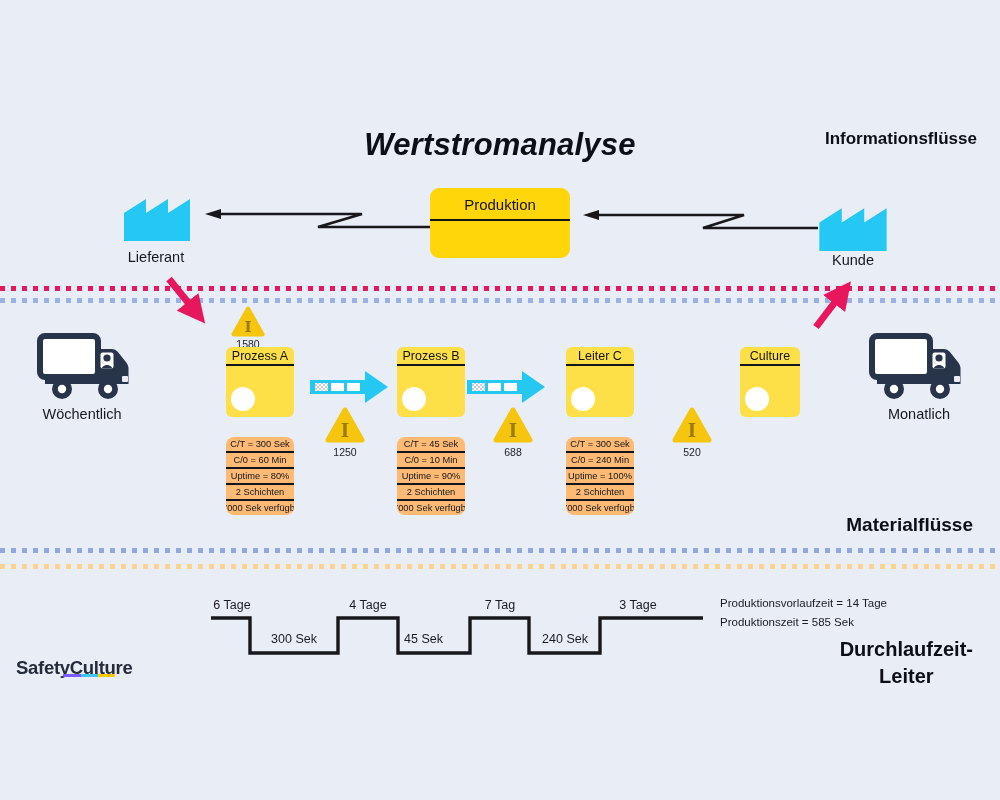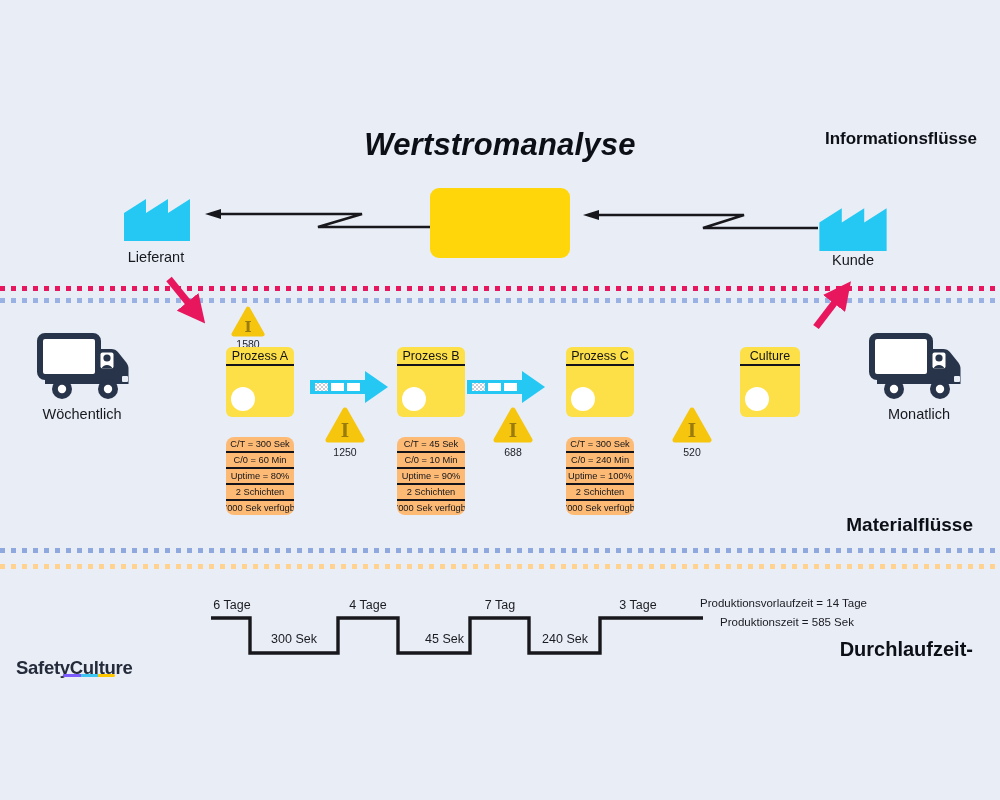--- a/index.html
+++ b/index.html
@@ -37,37 +37,39 @@
 </head>
 <body>
 
 <div class="canvas">
 
   <div class="abs title">Wertstromanalyse</div>
   <div class="abs section-label info-label">Informationsflüsse</div>
   <div class="abs section-label material-label">Materialflüsse</div>
   <div class="abs section-label leadtime-label">
     <div>Durchlaufzeit-</div>
+    <div>Leiter</div>
   </div>
 
   <div class="abs" style="left:124px;top:189px;width:66px;height:52px;">
     <svg width="66" height="52" viewBox="0 0 66 52">
         <path d="M0 52 L0 24 L22 10 L22 24 L44 10 L44 24 L66 10 L66 52 Z" fill="#25C8F2"></path>
       </svg>
   </div>
   <div class="abs icon-label" style="left:106px;top:249px;width:100px;">Lieferant</div>
 
   <div class="abs" style="left:818px;top:198px;width:70px;height:53px;">
     <svg width="70" height="53" viewBox="0 0 66 52">
         <path d="M0 52 L0 24 L22 10 L22 24 L44 10 L44 24 L66 10 L66 52 Z" fill="#25C8F2"></path>
       </svg>
   </div>
   <div class="abs icon-label" style="left:803px;top:252px;width:100px;">Kunde</div>
 
   <div class="abs prod-box">
+    <div class="prod-line1">Produktion</div>
   </div>
 
   <svg class="abs" style="left:200px;top:204px;" width="235" height="32" viewBox="0 0 235 32">
     <path d="M230 23 L118 23 L162 10 L20 10" stroke="#17171c" stroke-width="2.6" fill="none"></path>
     <polygon points="5,10 21,5 21,15" fill="#17171c"></polygon>
   </svg>
   <svg class="abs" style="left:580px;top:204px;" width="245" height="32" viewBox="0 0 245 32">
     <path d="M238 24 L123 24 L164 11 L18 11" stroke="#17171c" stroke-width="2.6" fill="none"></path>
     <polygon points="3,11 19,6 19,16" fill="#17171c"></polygon>
   </svg>
@@ -206,21 +208,21 @@
 
   <div class="abs" style="left:493px;top:407px;">
     <svg width="40" height="36" viewBox="0 0 40 36">
         <path d="M20 3 L37 33 L3 33 Z" fill="#F6C50E" stroke="#F6C50E" stroke-width="5" stroke-linejoin="round"></path>
         <text x="20" y="30" text-anchor="middle" font-family="DejaVu Serif, serif" font-size="18" font-weight="bold" fill="#9a7b10">I</text>
       </svg>
   </div>
   <div class="abs tri-num" style="left:483px;top:446px;width:60px;">688</div>
 
   <div class="abs process" style="left:566px;top:347px;">
-    <div class="process-title">Prozess C</div>
+    <div class="process-title">Leiter C</div>
     <div class="process-body">
         <span class="operator"></span>
       </div>
   </div>
   <div class="abs databox" style="left:566px;top:437px;">
     <div class="databox-row">C/T = 300 Sek</div>
     <div class="databox-row">C/0 = 240 Min</div>
     <div class="databox-row">Uptime = 100%</div>
     <div class="databox-row">2 Schichten</div>
     <div class="databox-row">27000 Sek verfügbar</div>
@@ -240,24 +242,24 @@
         <span class="operator"></span>
       </div>
   </div>
 
   <svg class="abs" style="left:200px;top:590px;" width="510" height="70" viewBox="0 0 510 70">
     <polyline points="11,28 50,28 50,63 138,63 138,28 198,28 198,63 270,63 270,28 329,28 329,63 400,63 400,28 503,28" fill="none" stroke="#17171c" stroke-width="3.4"></polyline>
   </svg>
   <div class="abs tl-label" style="left:202px;top:598px;width:60px;text-align:center;">6 Tage</div>
   <div class="abs tl-label" style="left:264px;top:632px;width:60px;text-align:center;">300 Sek</div>
   <div class="abs tl-label" style="left:338px;top:598px;width:60px;text-align:center;">4 Tage</div>
-  <div class="abs tl-label" style="left:404px;top:632px;width:60px;text-align:right;">45 Sek</div>
+  <div class="abs tl-label" style="left:404px;top:632px;width:60px;text-align:left;">45 Sek</div>
   <div class="abs tl-label" style="left:470px;top:598px;width:60px;text-align:center;">7 Tag</div>
   <div class="abs tl-label" style="left:535px;top:632px;width:60px;text-align:center;">240 Sek</div>
   <div class="abs tl-label" style="left:608px;top:598px;width:60px;text-align:center;">3 Tage</div>
 
-  <div class="abs summary-text" style="left:700px;top:597px;">Produktionsvorlaufzeit = 14 Tage</div>
+  <div class="abs summary-text" style="left:720px;top:597px;">Produktionsvorlaufzeit = 14 Tage</div>
   <div class="abs summary-text" style="left:720px;top:616px;">Produktionszeit =  585 Sek</div>
 
   <div class="abs logo"><span>Safety</span><span>Culture</span></div>
   <div class="abs logo-underline"></div>
 
 </div>
 
 </body></html>

